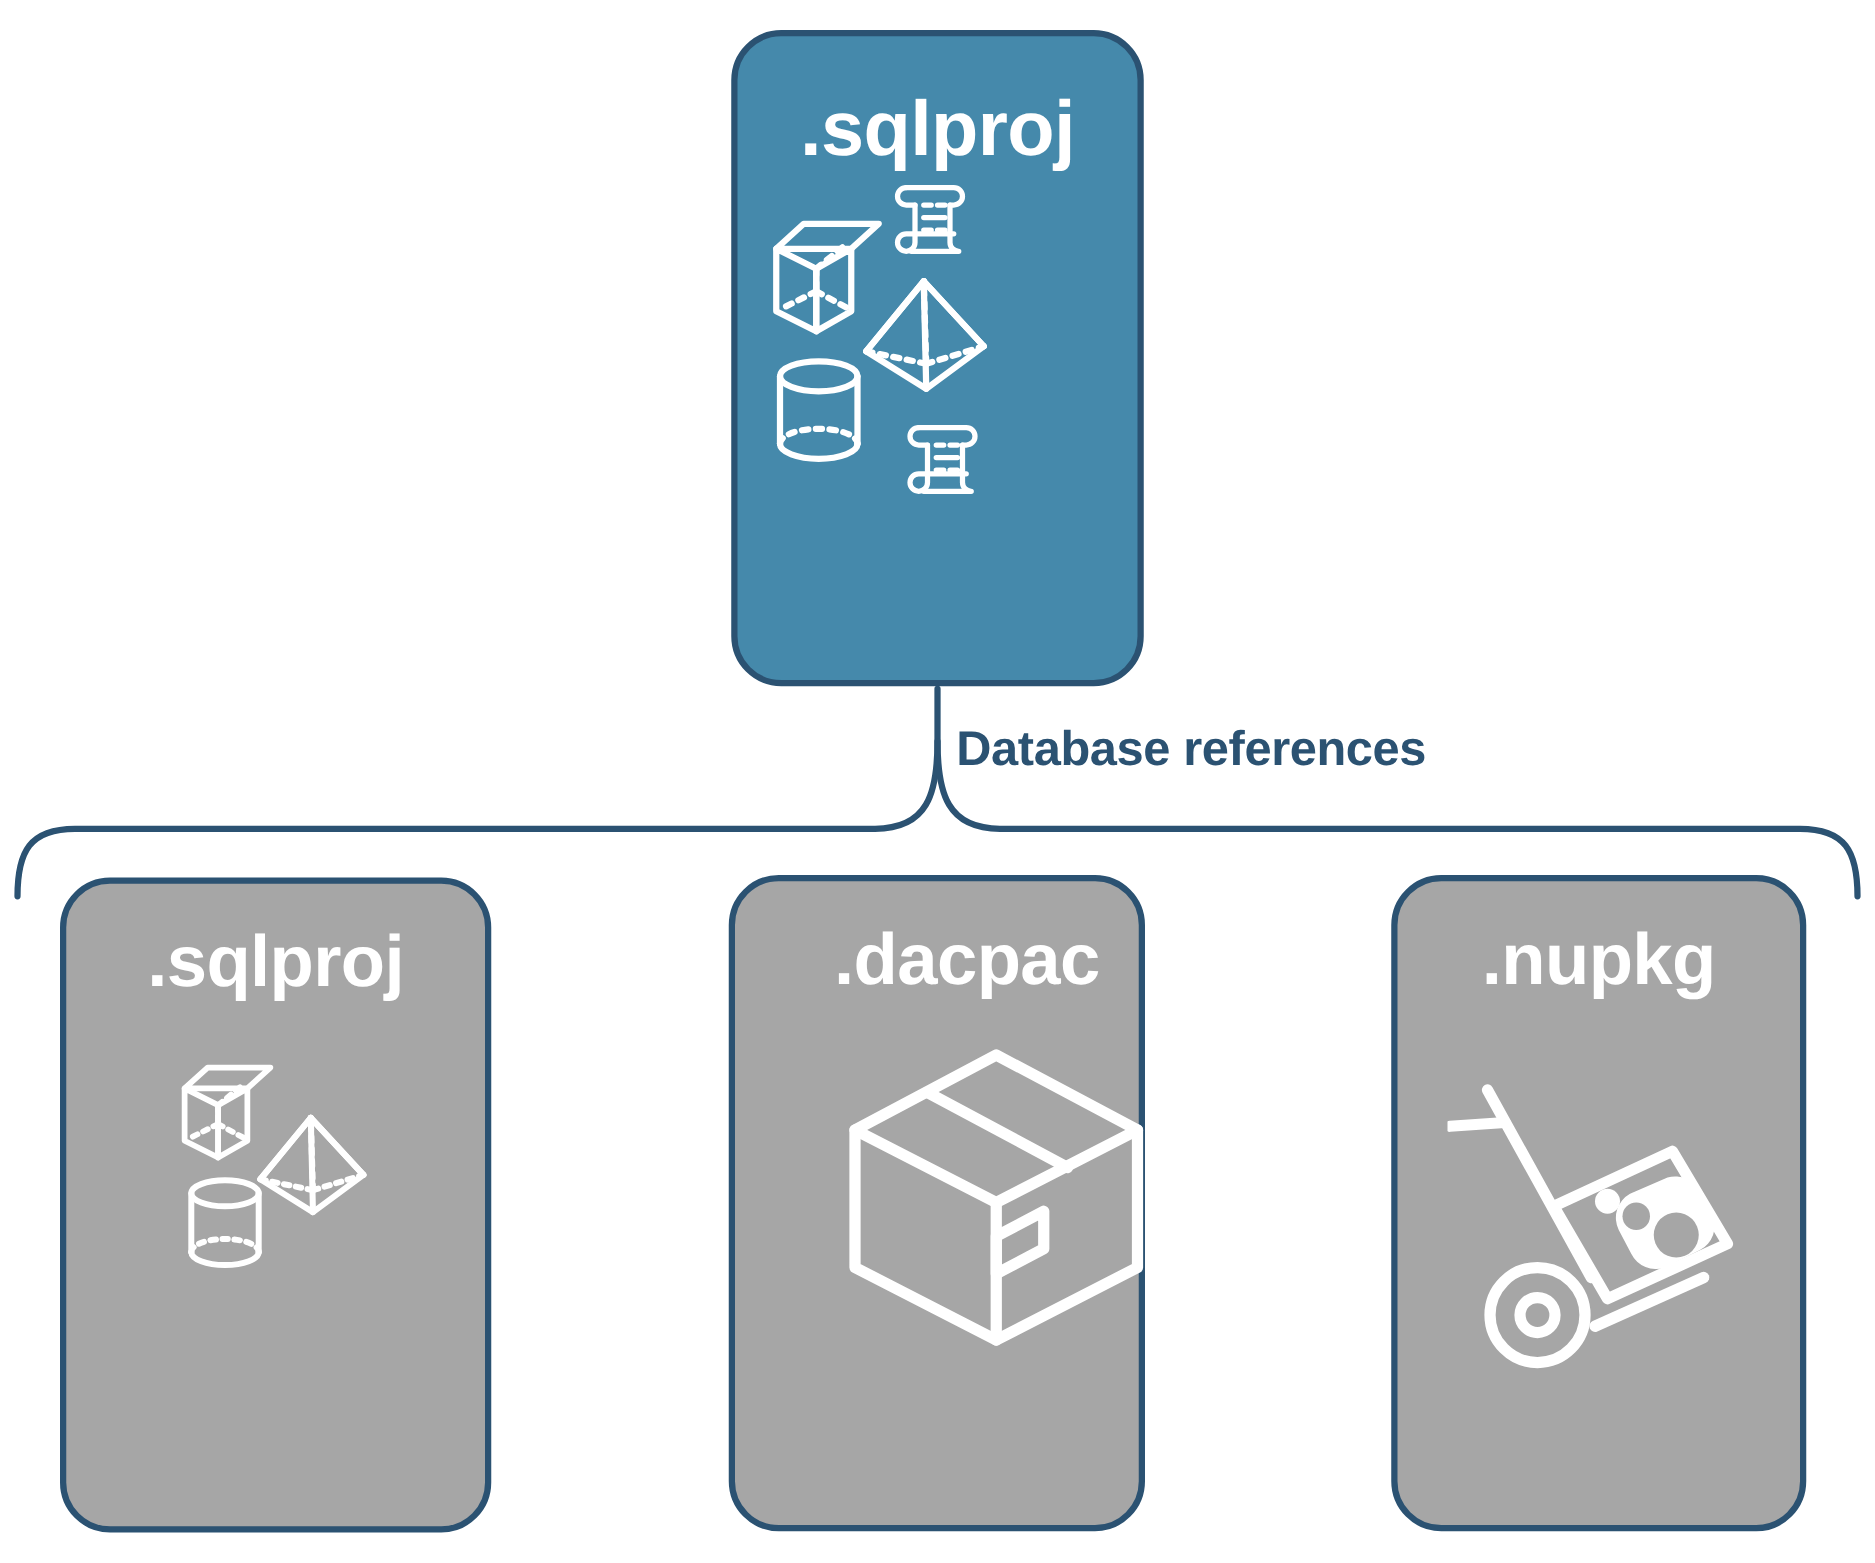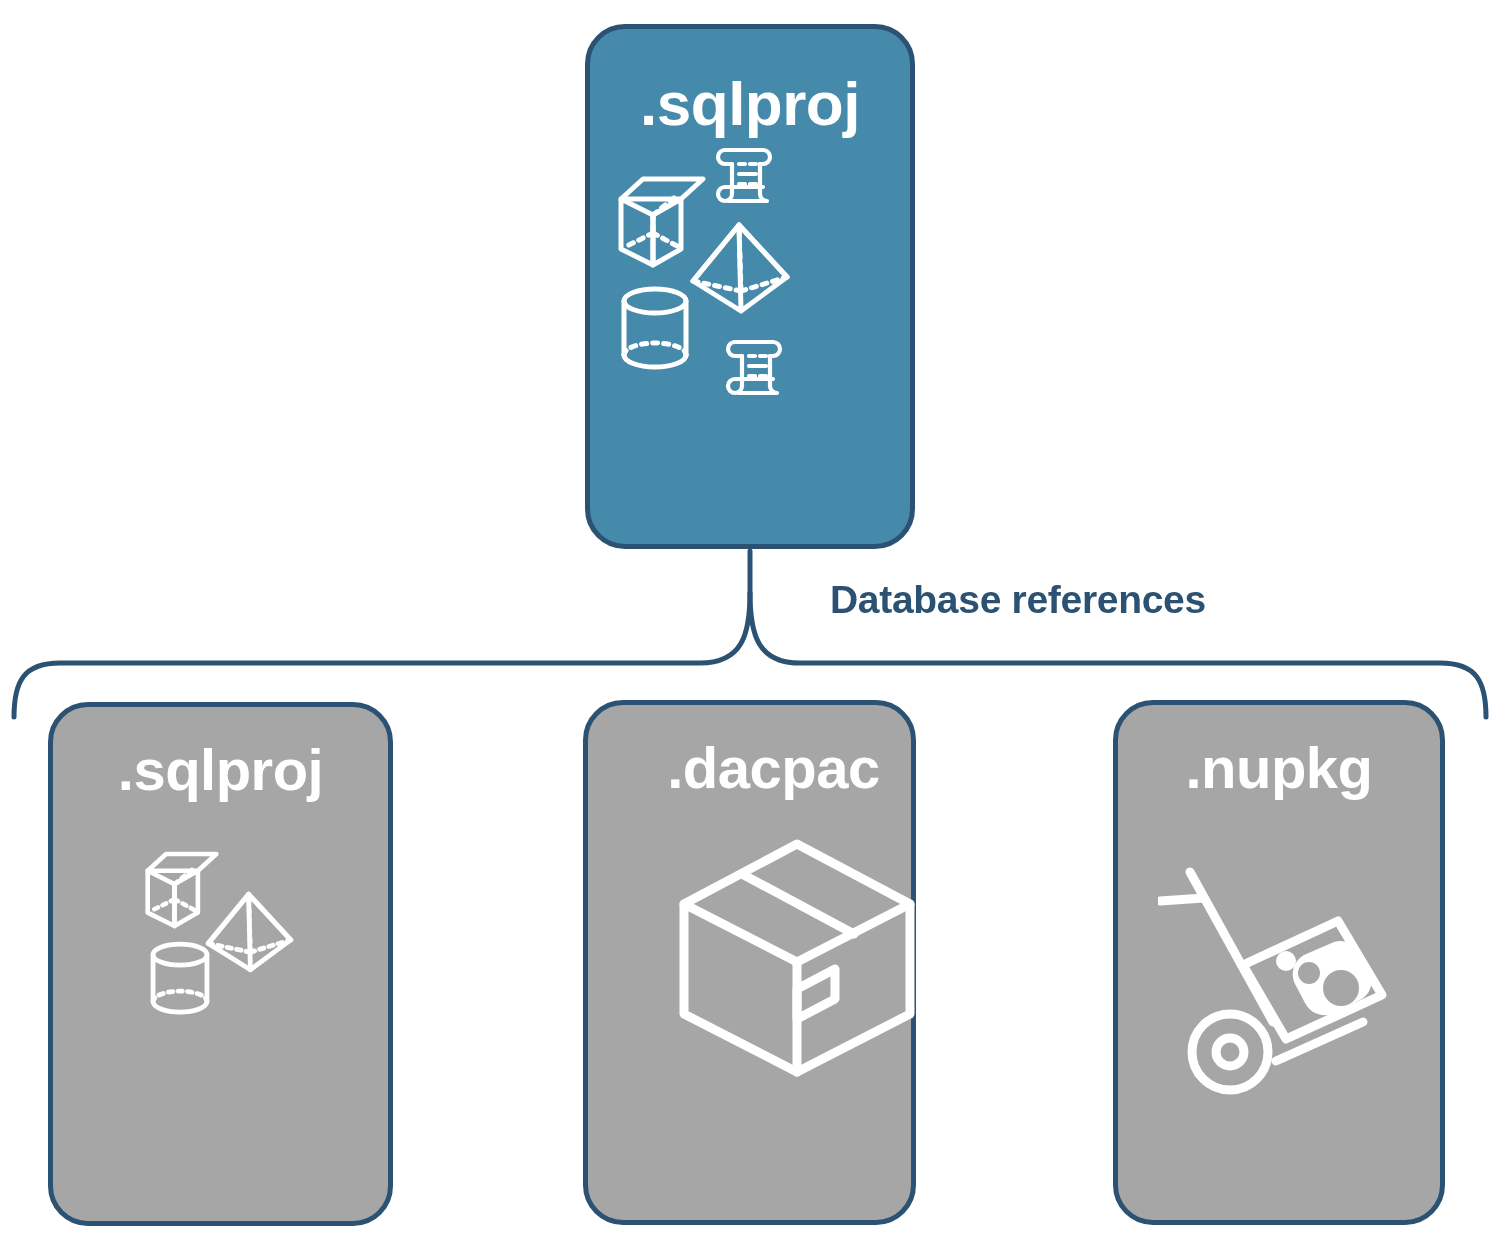--- a/index.html
+++ b/index.html
@@ -83,21 +83,21 @@
   #bracket {
     position: absolute;
     left: 0;
     top: 545px;
     width: 1500px;
     height: 190px;
     pointer-events: none;
   }
   #bracket-label {
     position: absolute;
-    left: 830px;
+    left: 765px;
     top: 578px;
     color: #2b5272;
     font-size: 39px;
     font-weight: bold;
     letter-spacing: -0.3px;
     white-space: nowrap;
     user-select: none;
   }
 </style>
 </head>

